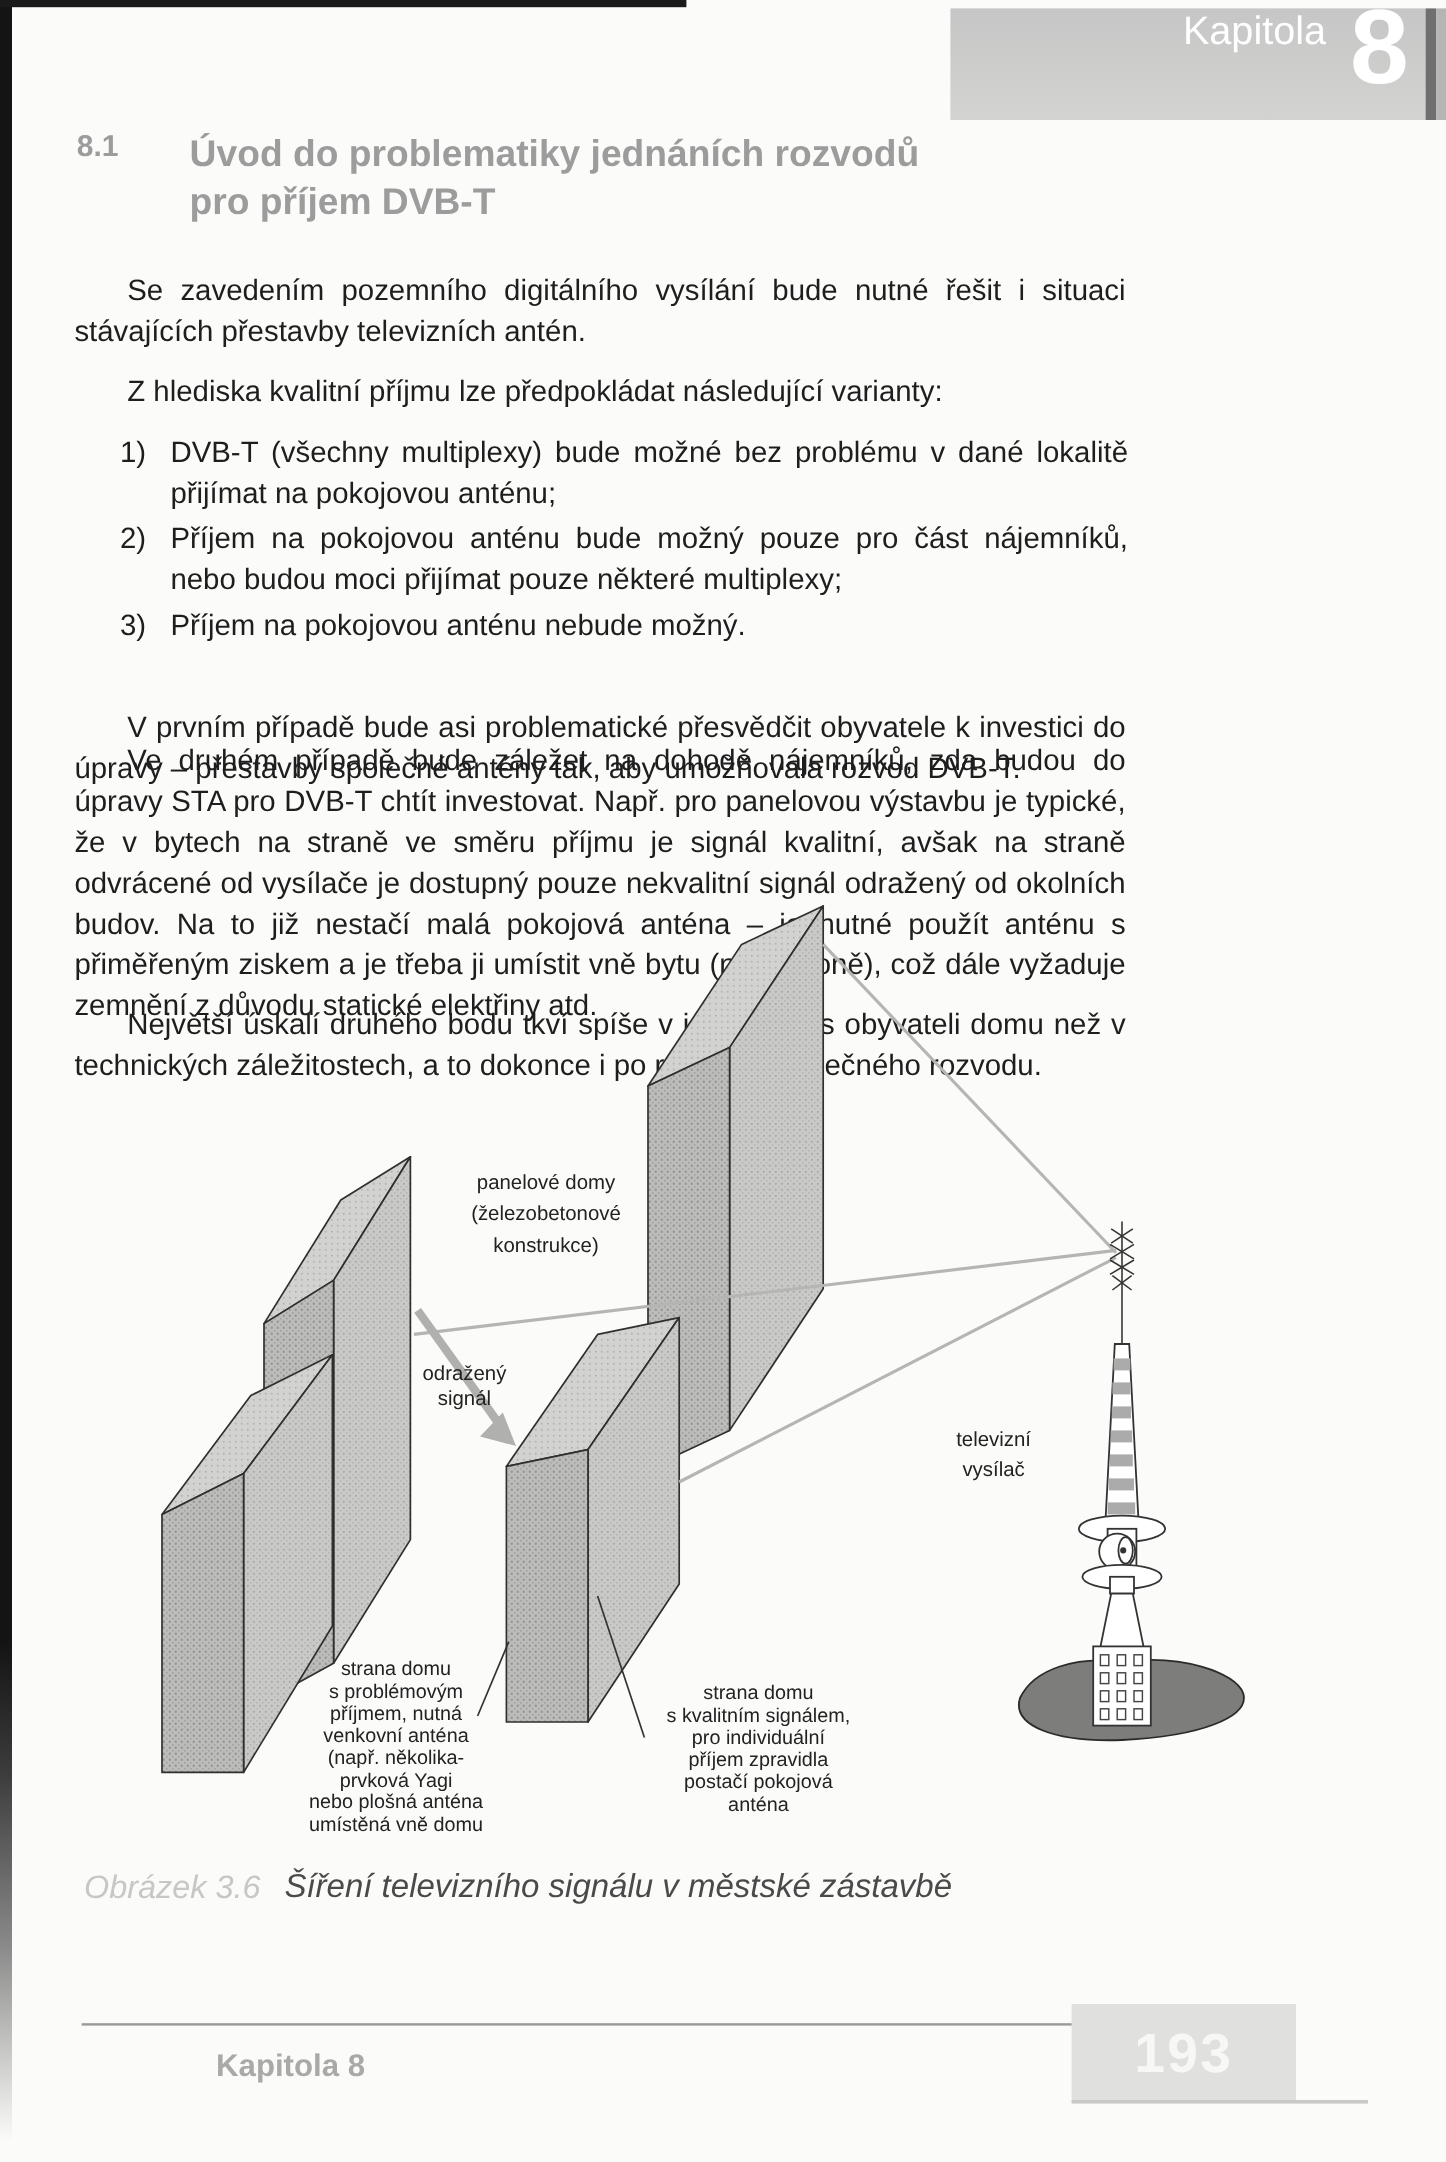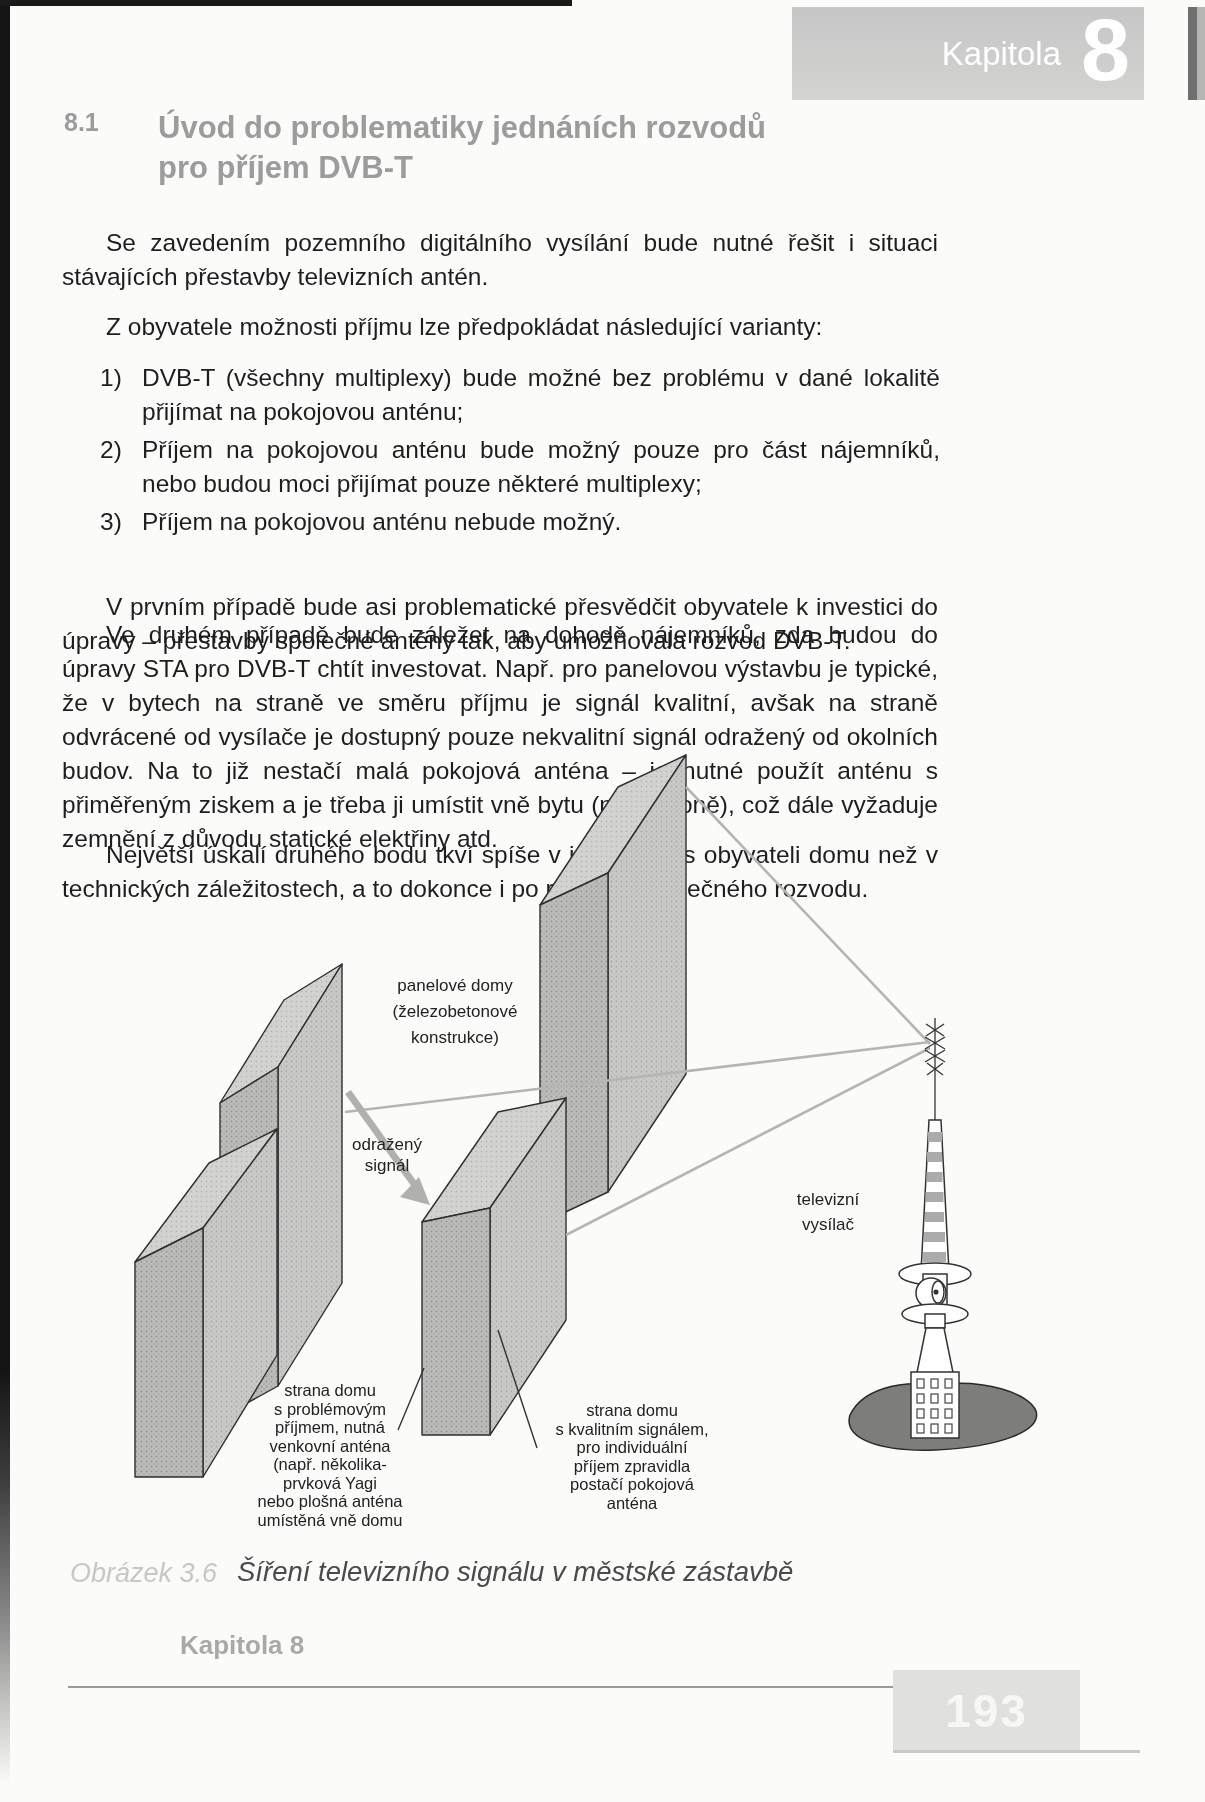--- a/index.html
+++ b/index.html
@@ -3,43 +3,43 @@
 <meta charset="utf-8">
 <style>
   html,body{margin:0;padding:0;background:#e8e8e6;}
   #page{position:relative;width:1205px;height:1802px;background:#fbfbfa;overflow:hidden;
         font-family:"Liberation Sans", sans-serif;color:#1e1e1e;}
   
   #left-border{position:absolute;left:0;top:0;width:10px;height:1802px;
     background:linear-gradient(to bottom,#141414 0%,#141414 76%,#3c3c3c 82%,#8a8a8a 90%,#c9c9c7 95%,rgba(200,200,198,0) 99%);}
   #top-border{position:absolute;left:0;top:0;width:572px;height:6px;background:#1a1a1a;}
   
-  #chapter-box{position:absolute;left:792px;top:7px;width:352px;height:93px;
-    background:linear-gradient(to bottom,#c6c6c6,#d3d3d1);display:flex;align-items:center;justify-content:flex-end;padding-right:14px;box-sizing:border-box;}
+  #chapter-box{position:absolute;left:792px;top:7px;width:396px;height:93px;
+    background:linear-gradient(to bottom,#c6c6c6,#d3d3d1);display:flex;justify-content:flex-end;padding-right:14px;box-sizing:border-box;}
   #chapter-word{color:#ffffff;font-size:33px;margin-right:20px;}
   #chapter-number{color:#ffffff;font-size:88px;font-weight:bold;line-height:0.9;margin-top:-8px;}
   #chapter-strip{position:absolute;left:1188px;top:7px;width:9px;height:93px;background:#6f6f6f;}
   #chapter-strip2{position:absolute;left:1197px;top:7px;width:8px;height:93px;background:#b5b5b3;}
   
   .sec-num{position:absolute;left:64px;top:108px;font-size:25px;font-weight:bold;color:#9c9c9c;}
   .sec-title{position:absolute;left:158px;top:108px;font-size:31px;font-weight:bold;color:#9c9c9c;line-height:40px;width:760px;}
   
   .para{position:absolute;left:62px;width:876px;font-size:24.5px;line-height:34px;
         text-align:justify;text-indent:44px;color:#1e1e1e;}
   #p1{top:226px;} #p2{top:310px;} #p3{top:543px;margin-top:47px;} #p4{top:618px;} #p5{top:838px;}
   .li{position:absolute;left:100px;width:840px;font-size:24.5px;line-height:34px;}
   .li .num{position:absolute;left:0;top:0;}
   .li .litext{display:block;margin-left:42px;text-align:justify;}
   #li1{top:361px;} #li2{top:433px;} #li3{top:505px;}
   
   #fig-label{position:absolute;left:70px;top:1558px;font-size:27px;font-style:italic;color:#c7c7c5;}
   #fig-text{position:absolute;left:237px;top:1556px;font-size:27.5px;font-style:italic;color:#4a4a4a;}
   
   #footer-line{position:absolute;left:68px;top:1686px;width:852px;height:2px;background:#9a9a98;}
-  #footer-chapter{position:absolute;left:180px;top:1630px;font-size:26px;font-weight:bold;color:#a9a9a7;}
+  #footer-chapter{position:absolute;left:180px;top:1706px;font-size:26px;font-weight:bold;color:#a9a9a7;}
   #footer-title{position:absolute;left:352px;top:1698px;font-size:32px;font-weight:bold;color:#b7b7b5;}
   #page-box{position:absolute;left:893px;top:1670px;width:187px;height:82px;background:#e0e0de;
     display:flex;align-items:center;justify-content:center;}
   #page-box-edge{position:absolute;left:893px;top:1750px;width:247px;height:3px;background:#c9c9c7;}
   #page-number{color:#f7f7f5;font-size:46px;font-weight:bold;letter-spacing:2px;}
   
   #diagram{position:absolute;left:0;top:0;}
   .dlab{font-family:"Liberation Sans",sans-serif;fill:#222;}
   .f17{font-size:17px;} .f16{font-size:16.5px;}
 </style>
@@ -58,21 +58,21 @@
   <div id="chapter-strip"></div>
   <div id="chapter-strip2"></div>
 
   <div class="sec-num">8.1</div>
   <div class="sec-title">
     <span>Úvod do problematiky jednáních rozvodů</span><br>
     <span>pro příjem DVB-T</span>
   </div>
 
   <div id="p1" class="para">Se zavedením pozemního digitálního vysílání bude nutné řešit i situaci stávajících přestavby televizních antén.</div>
-  <div id="p2" class="para">Z obyvatele možnosti příjmu lze předpokládat následující varianty:</div>
+  <div id="p2" class="para">Z hlediska kvalitní příjmu lze předpokládat následující varianty:</div>
 
   <div id="li1" class="li">
     <span class="num">1)</span>
     <span class="litext">DVB-T (všechny multiplexy) bude možné bez problému v dané lokalitě přijímat na pokojovou anténu;</span>
   </div>
   <div id="li2" class="li">
     <span class="num">2)</span>
     <span class="litext">Příjem na pokojovou anténu bude možný pouze pro část nájemníků, nebo budou moci přijímat pouze některé multiplexy;</span>
   </div>
   <div id="li3" class="li">

